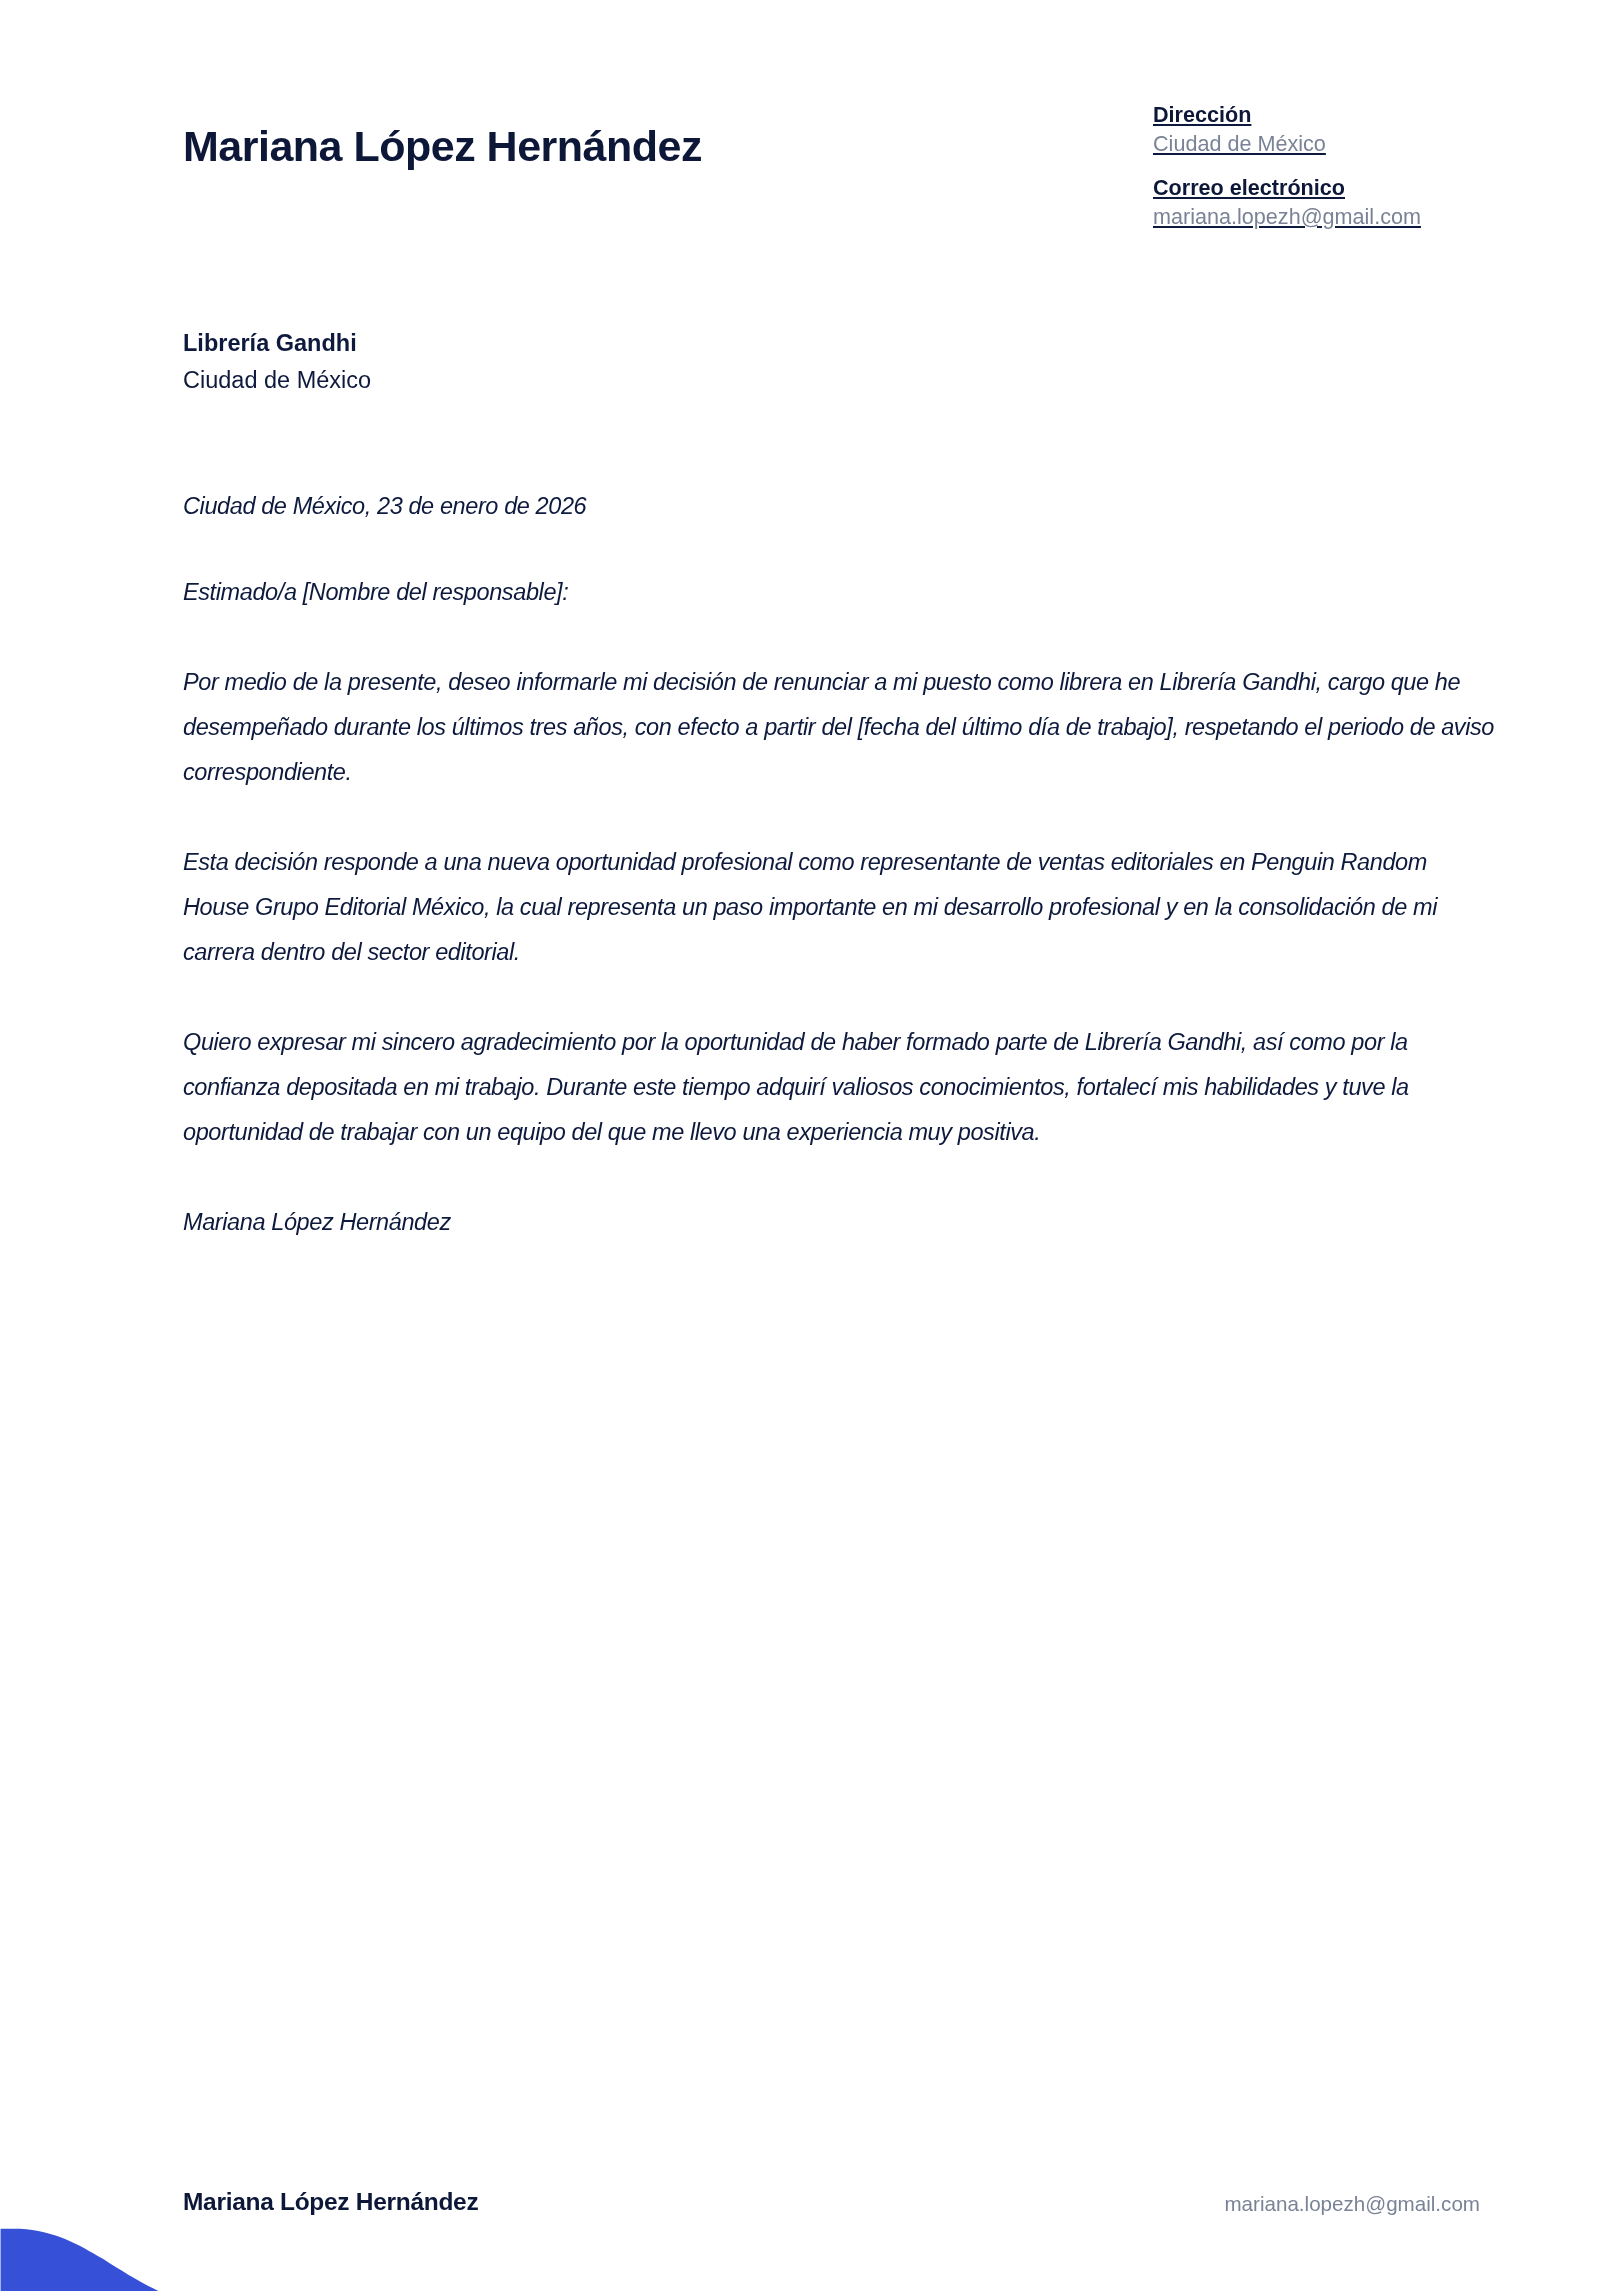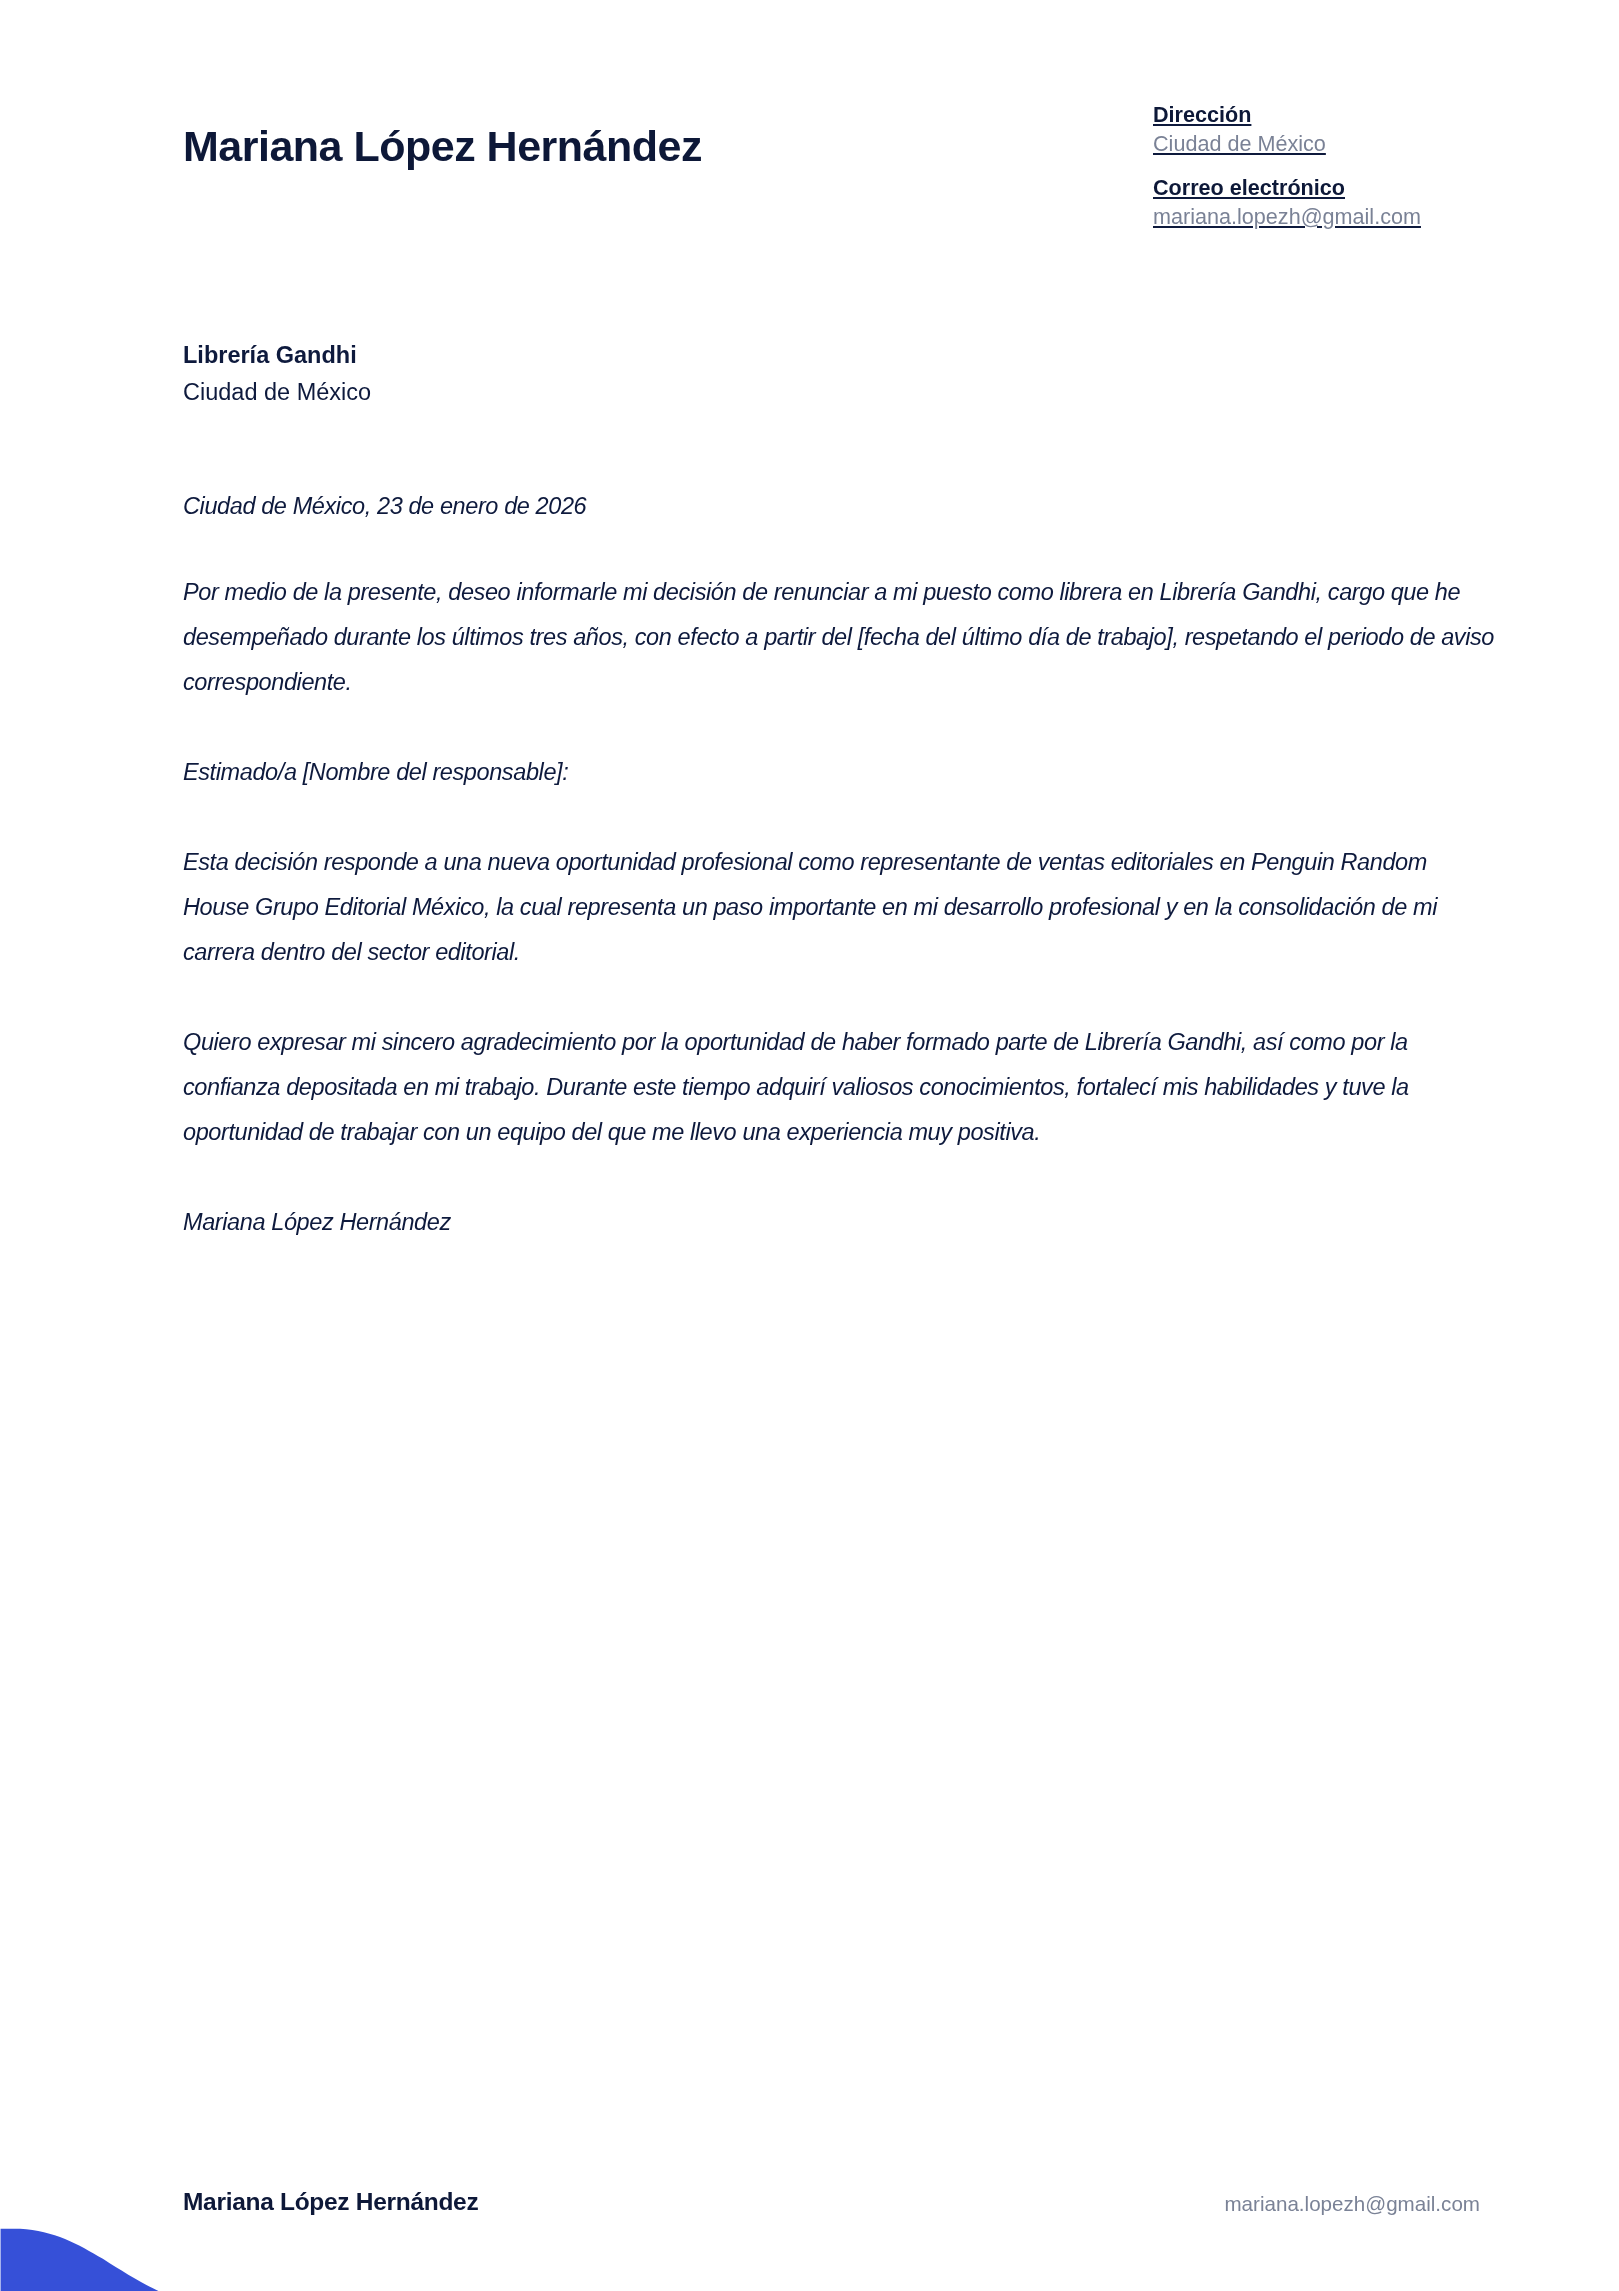--- a/index.html
+++ b/index.html
@@ -4,21 +4,21 @@
 <style>
   html, body { margin: 0; padding: 0; background: #ffffff; }
   body { width: 1619px; height: 2292px; position: relative; overflow: hidden;
          font-family: "Liberation Sans", "DejaVu Sans", sans-serif; color: #0e1a3d; }
   .abs { position: absolute; }
   .name-title { left: 183px; top: 122px; font-size: 43px; font-weight: 700; letter-spacing: -0.5px; color: #0d1838; white-space: nowrap; }
   .contact { left: 1153px; top: 100px; text-decoration: underline; }
   .contact .lbl { font-size: 21.6px; font-weight: 700; color: #0d1838; line-height: 29px; white-space: nowrap; }
   .contact .val { font-size: 21.6px; color: #7a8296; line-height: 29px; white-space: nowrap; }
   .contact .grp + .grp { margin-top: 15px; }
-  .recipient { left: 183px; top: 325px; font-size: 23.5px; line-height: 37px; margin-top: 12px; }
+  .recipient { left: 183px; top: 325px; font-size: 23.5px; line-height: 37px; }
   .recipient .org { font-weight: 700; }
   .body-text { left: 183px; top: 484px; width: 1313px; font-size: 23.5px; line-height: 45px; color: #0e1a3d; font-style: italic; }
   .body-text p { margin: 0 0 45px 0; letter-spacing: -0.4px; }
   .body-text p.tight { margin-bottom: 0; }
   .body-text .date { margin-bottom: 41px; }
   .footer-name { left: 183px; top: 2188px; font-size: 24.5px; font-weight: 700; color: #0d1838; letter-spacing: -0.3px; white-space: nowrap; }
   .footer-email { right: 139px; top: 2192px; font-size: 20.6px; color: #7a8296; white-space: nowrap; }
   .wave { left: 0; top: 2215px; width: 196px; height: 76px; }
 </style>
 </head>
@@ -37,22 +37,22 @@
   </div>
 </div>
 
 <div class="abs recipient">
   <div class="org">Librería Gandhi</div>
   <div>Ciudad de México</div>
 </div>
 
 <div class="abs body-text">
   <p class="date">Ciudad de México, 23 de enero de 2026</p>
+  <p>Estimado/a [Nombre del responsable]:</p>
   <p>Por medio de la presente, deseo informarle mi decisión de renunciar a mi puesto como librera en Librería Gandhi, cargo que he desempeñado durante los últimos tres años, con efecto a partir del [fecha del último día de trabajo], respetando el periodo de aviso correspondiente.</p>
-  <p>Estimado/a [Nombre del responsable]:</p>
   <p>Esta decisión responde a una nueva oportunidad profesional como representante de ventas editoriales en Penguin Random House Grupo Editorial México, la cual representa un paso importante en mi desarrollo profesional y en la consolidación de mi carrera dentro del sector editorial.</p>
   <p>Quiero expresar mi sincero agradecimiento por la oportunidad de haber formado parte de Librería Gandhi, así como por la confianza depositada en mi trabajo. Durante este tiempo adquirí valiosos conocimientos, fortalecí mis habilidades y tuve la oportunidad de trabajar con un equipo del que me llevo una experiencia muy positiva.</p>
   <p class="tight">Mariana López Hernández</p>
 </div>
 
 <div class="abs footer-name">Mariana López Hernández</div>
 <div class="abs footer-email">mariana.lopezh@gmail.com</div>
 
 <svg class="abs wave" viewBox="0 0 200 78">
   <path fill="#3650d8" d="M0,14 L20,14 C55,16 80,30 105,45 C125,58 145,70 162,78 L0,78 Z"></path>

